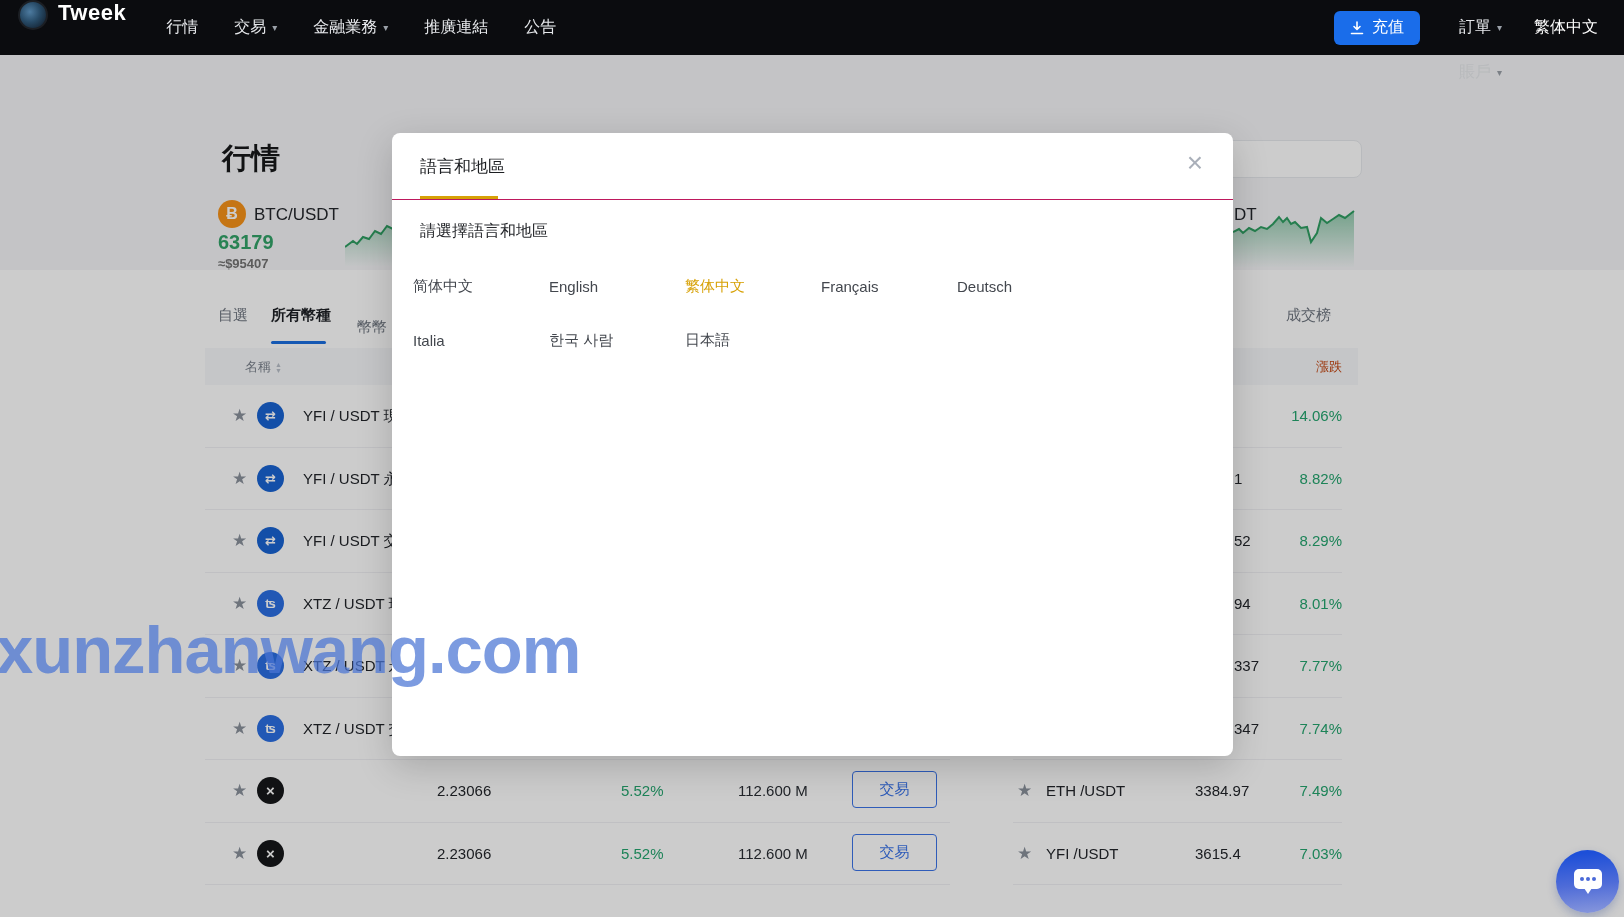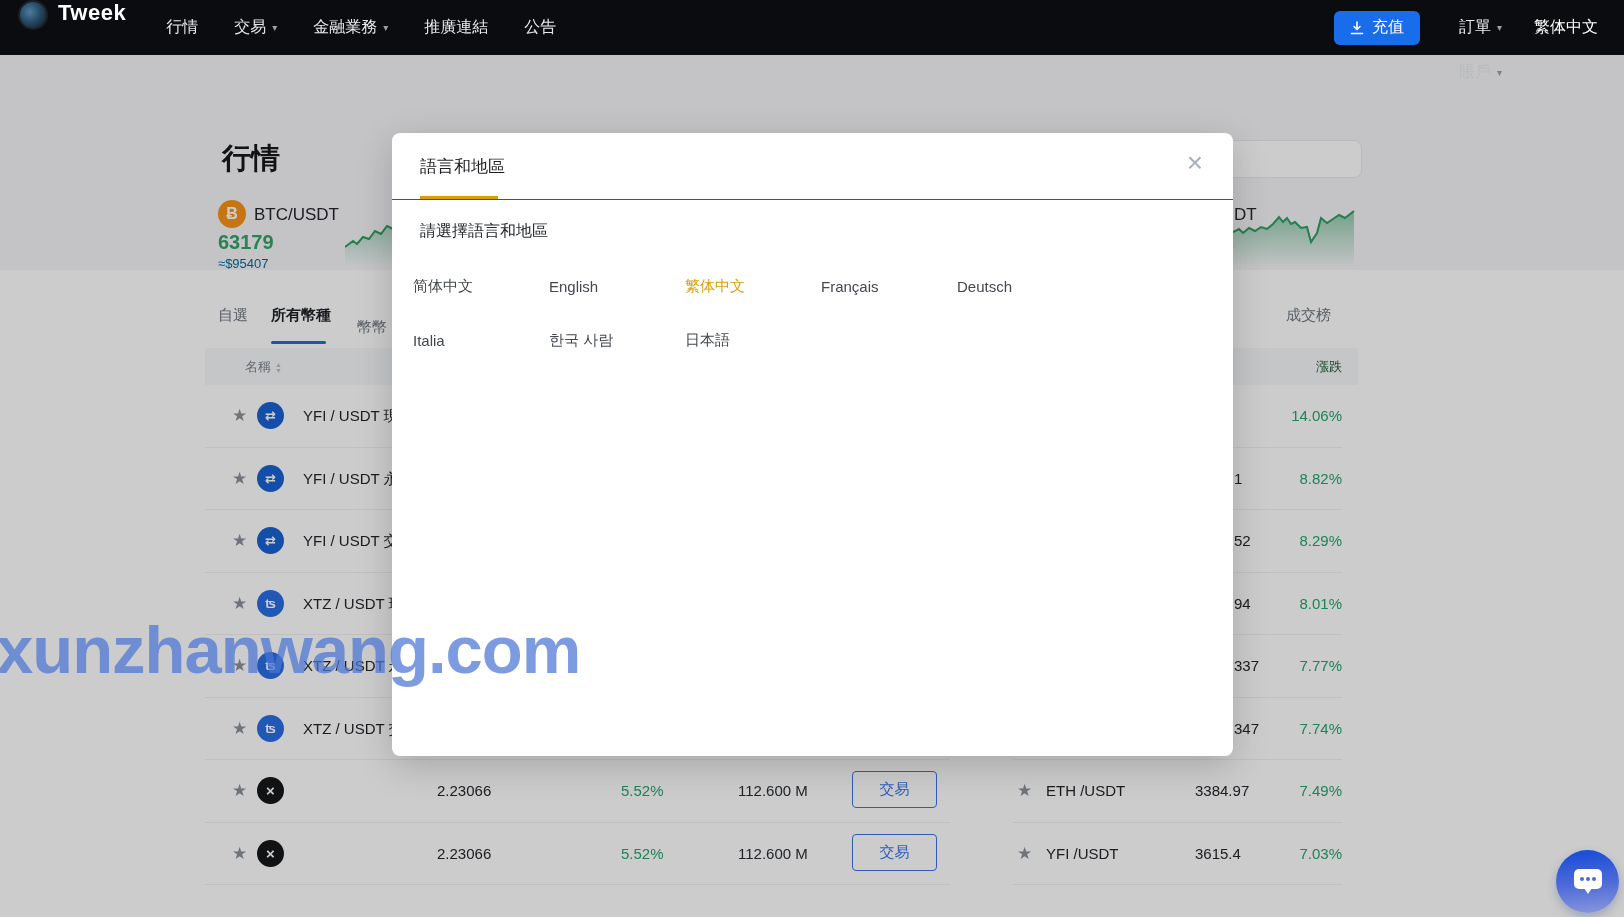--- a/index.html
+++ b/index.html
@@ -29,39 +29,39 @@
   .search-box svg{margin:0 8px 0 12px;}
   .search-box input{border:none;outline:none;background:transparent;font-size:15px;color:#333;width:200px;
                     font-family:inherit;}
   .search-box input::placeholder{color:#a7adb8;}
 
   .coin-ic{display:inline-flex;align-items:center;justify-content:center;border-radius:50%;
            color:#fff;font-weight:700;}
   .btc-ic{position:absolute;left:218px;top:145px;width:28px;height:28px;background:#f7931a;font-size:16px;}
   .card-pair{position:absolute;left:254px;top:150px;font-size:17px;color:#23262b;}
   .card-price{position:absolute;left:218px;top:176px;font-size:20px;font-weight:600;color:#33a368;}
-  .card-approx{position:absolute;left:218px;top:201px;font-size:13px;color:#0369a1;}
+  .card-approx{position:absolute;left:218px;top:201px;font-size:13px;color:#737373;font-weight:bold;}
   .card-change-row{position:absolute;left:218px;top:226px;font-size:14px;color:#878d96;}
   .card-change-row .up{color:#2aa468;margin-right:6px;}
   .spark1{position:absolute;left:345px;top:146px;}
   .pair-tail{position:absolute;left:1234px;top:150px;font-size:17px;color:#23262b;}
   .spark3{position:absolute;left:1233px;top:147px;}
   .vol-tail{position:absolute;left:1234px;top:226px;font-size:14px;color:#878d96;}
 
   
   .table-area{position:absolute;left:0;top:270px;width:1624px;height:647px;background:#fff;}
   .tab{position:absolute;top:36px;font-size:15px;color:#6f7680;cursor:pointer;white-space:nowrap;}
   .tab.active{color:#1e2126;font-weight:700;}
   .tab-underline{position:absolute;left:271px;top:71px;width:55px;height:3px;background:#1b6ee0;border-radius:2px;}
   .thead{position:absolute;top:78px;height:37px;background:#f7f8fa;}
   .thead.left{left:205px;width:745px;}
   .thead.right{left:1013px;width:345px;}
   .th-name{position:absolute;left:40px;top:0;line-height:37px;font-size:13px;color:#7a818c;}
   .sorter{display:inline-block;vertical-align:middle;margin-left:4px;color:#b8bec8;font-size:7px;line-height:6px;}
-  .th-change{position:absolute;right:16px;top:0;line-height:37px;font-size:13px;color:#14532d;}
+  .th-change{position:absolute;right:16px;top:0;line-height:37px;font-size:13px;color:#c2410c;}
 
   .rows{position:absolute;top:115px;}
   .rows.left{left:205px;width:745px;}
   .rows.right{left:1013px;width:329px;}
   .trow{position:relative;height:61.5px;border-bottom:1px solid #f0f1f4;cursor:pointer;}
   .trow span{position:absolute;top:0;line-height:61.5px;white-space:nowrap;}
   .star{left:27px;font-size:17px;color:#8a919c;}
   .rows.right .star{left:4px;}
   .coin{left:52px;top:17px !important;width:27px;height:27px;line-height:27px !important;text-align:center;
         border-radius:50%;color:#fff;font-size:13px;font-weight:700;}

